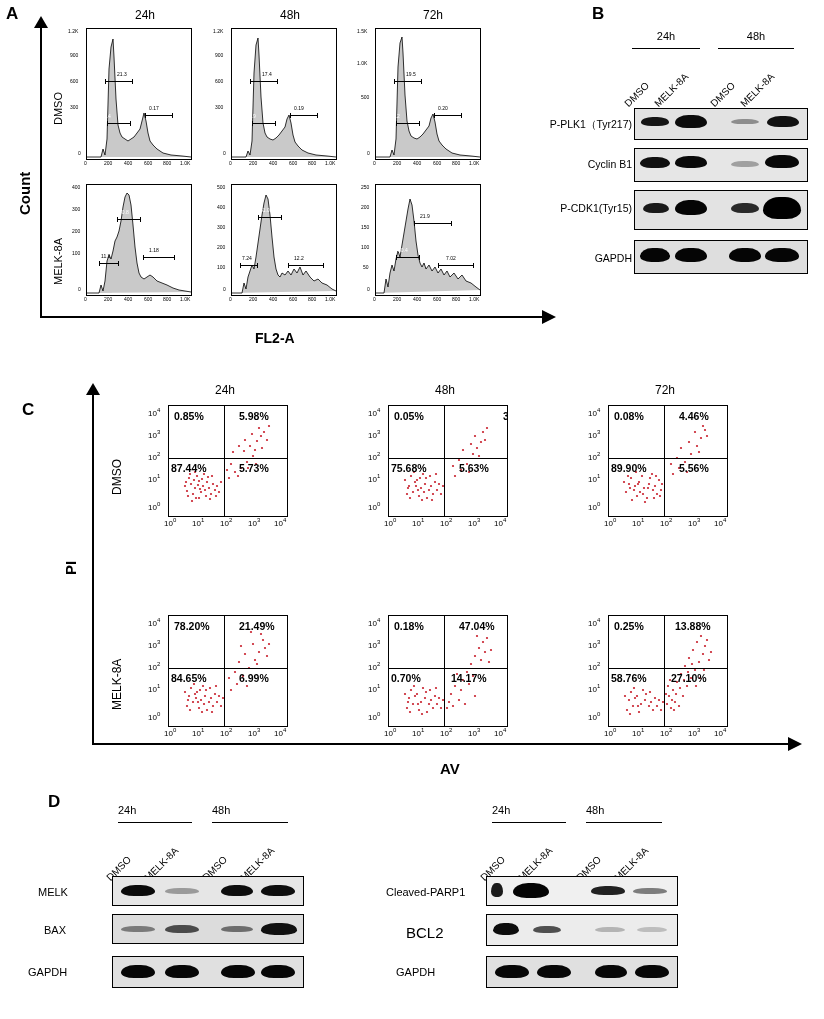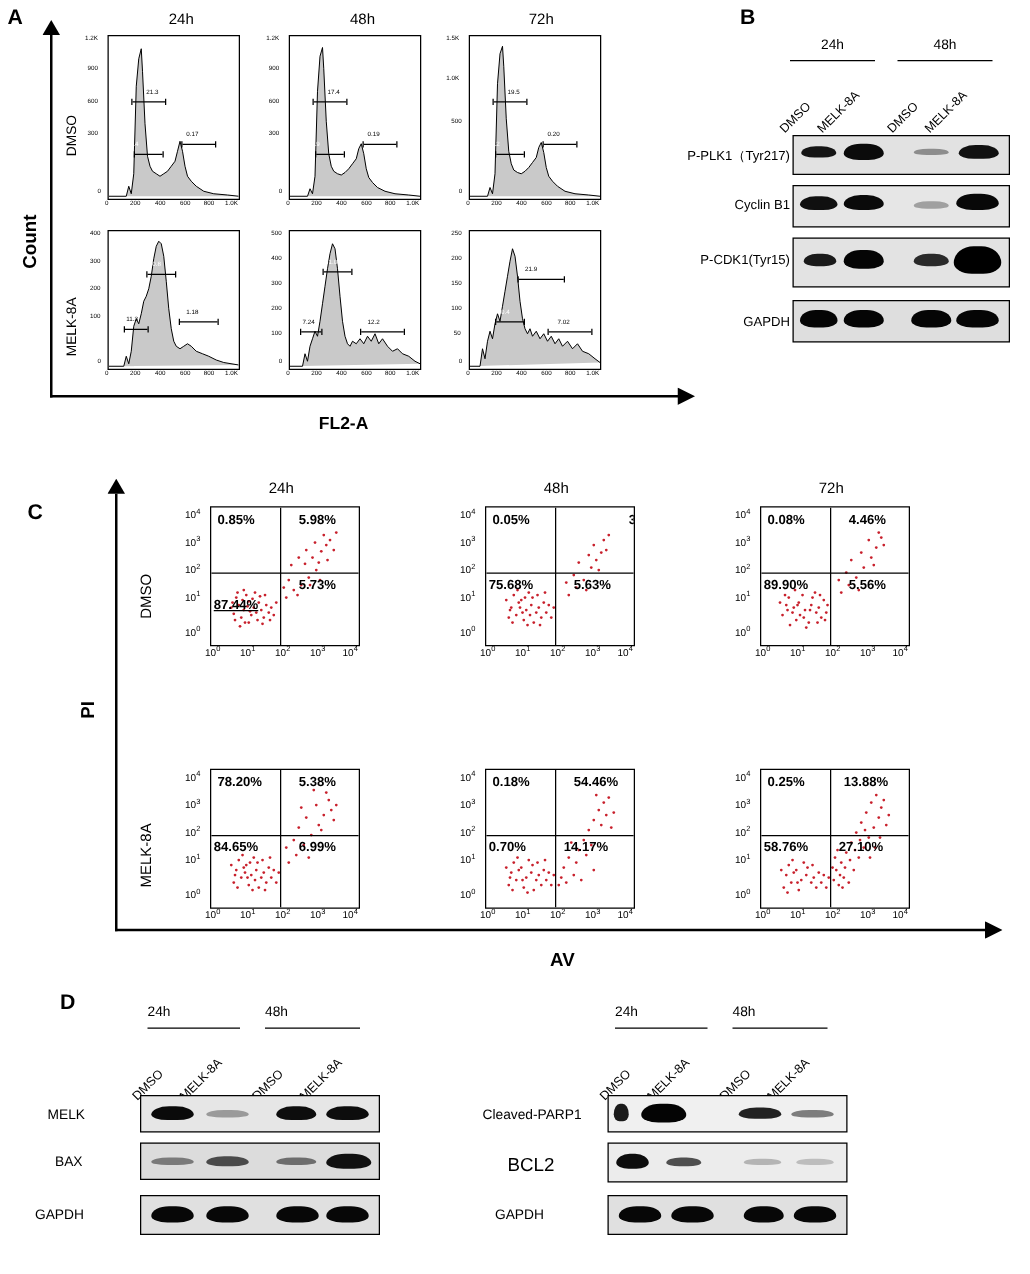--- a/index.html
+++ b/index.html
@@ -333,21 +333,21 @@
           <circle cx="98" cy="34" r="1.1"></circle>
           <circle cx="93" cy="42" r="1.1"></circle>
         <circle cx="62" cy="58" r="1.1"></circle>
           <circle cx="58" cy="64" r="1.1"></circle>
           <circle cx="87" cy="58" r="1.1"></circle>
           <circle cx="100" cy="20" r="1.1"></circle>
       </g>
     </svg>
     <div class="qpct" style="left:5px;top:4px;">0.85%</div>
     <div class="qpct" style="left:70px;top:4px;">5.98%</div>
-    <div class="qpct" style="left:2px;top:72px;text-decoration:underline;">87.44%</div>
+    <div class="qpct" style="left:2px;top:56px;">87.44%</div>
     <div class="qpct" style="left:70px;top:56px;">5.73%</div>
   </div>
   <div class="ax-t" style="left:148px;top:32px;">10<span class="sup">4</span></div>
   <div class="ax-t" style="left:148px;top:54px;">10<span class="sup">3</span></div>
   <div class="ax-t" style="left:148px;top:76px;">10<span class="sup">2</span></div>
   <div class="ax-t" style="left:148px;top:98px;">10<span class="sup">1</span></div>
   <div class="ax-t" style="left:148px;top:126px;">10<span class="sup">0</span></div>
   <div class="ax-t" style="left:164px;top:142px;">10<span class="sup">0</span></div>
   <div class="ax-t" style="left:192px;top:142px;">10<span class="sup">1</span></div>
   <div class="ax-t" style="left:220px;top:142px;">10<span class="sup">2</span></div>
@@ -546,21 +546,21 @@
           <circle cx="92" cy="18" r="1.1"></circle>
           <circle cx="66" cy="56" r="1.1"></circle>
           <circle cx="60" cy="62" r="1.1"></circle>
         <circle cx="100" cy="28" r="1.1"></circle>
           <circle cx="82" cy="16" r="1.1"></circle>
           <circle cx="72" cy="30" r="1.1"></circle>
           <circle cx="98" cy="40" r="1.1"></circle>
       </g>
     </svg>
     <div class="qpct" style="left:5px;top:4px;">78.20%</div>
-    <div class="qpct" style="left:70px;top:4px;">5.38%</div>
+    <div class="qpct" style="left:70px;top:4px;">21.49%</div>
     <div class="qpct" style="left:2px;top:56px;">84.65%</div>
     <div class="qpct" style="left:70px;top:56px;">6.99%</div>
   </div>
   <div class="ax-t" style="left:148px;top:242px;">10<span class="sup">4</span></div>
   <div class="ax-t" style="left:148px;top:264px;">10<span class="sup">3</span></div>
   <div class="ax-t" style="left:148px;top:286px;">10<span class="sup">2</span></div>
   <div class="ax-t" style="left:148px;top:308px;">10<span class="sup">1</span></div>
   <div class="ax-t" style="left:148px;top:336px;">10<span class="sup">0</span></div>
   <div class="ax-t" style="left:164px;top:352px;">10<span class="sup">0</span></div>
   <div class="ax-t" style="left:192px;top:352px;">10<span class="sup">1</span></div>
@@ -620,21 +620,21 @@
           <circle cx="68" cy="58" r="1.1"></circle>
           <circle cx="98" cy="22" r="1.1"></circle>
           <circle cx="100" cy="46" r="1.1"></circle>
         <circle cx="60" cy="86" r="1.1"></circle>
           <circle cx="58" cy="92" r="1.1"></circle>
           <circle cx="102" cy="34" r="1.1"></circle>
           <circle cx="86" cy="80" r="1.1"></circle>
       </g>
     </svg>
     <div class="qpct" style="left:5px;top:4px;">0.18%</div>
-    <div class="qpct" style="left:70px;top:4px;">54.46%</div>
+    <div class="qpct" style="left:70px;top:4px;">47.04%</div>
     <div class="qpct" style="left:2px;top:56px;">0.70%</div>
     <div class="qpct" style="left:62px;top:56px;">14.17%</div>
   </div>
   <div class="ax-t" style="left:368px;top:242px;">10<span class="sup">4</span></div>
   <div class="ax-t" style="left:368px;top:264px;">10<span class="sup">3</span></div>
   <div class="ax-t" style="left:368px;top:286px;">10<span class="sup">2</span></div>
   <div class="ax-t" style="left:368px;top:308px;">10<span class="sup">1</span></div>
   <div class="ax-t" style="left:368px;top:336px;">10<span class="sup">0</span></div>
   <div class="ax-t" style="left:384px;top:352px;">10<span class="sup">0</span></div>
   <div class="ax-t" style="left:412px;top:352px;">10<span class="sup">1</span></div>

